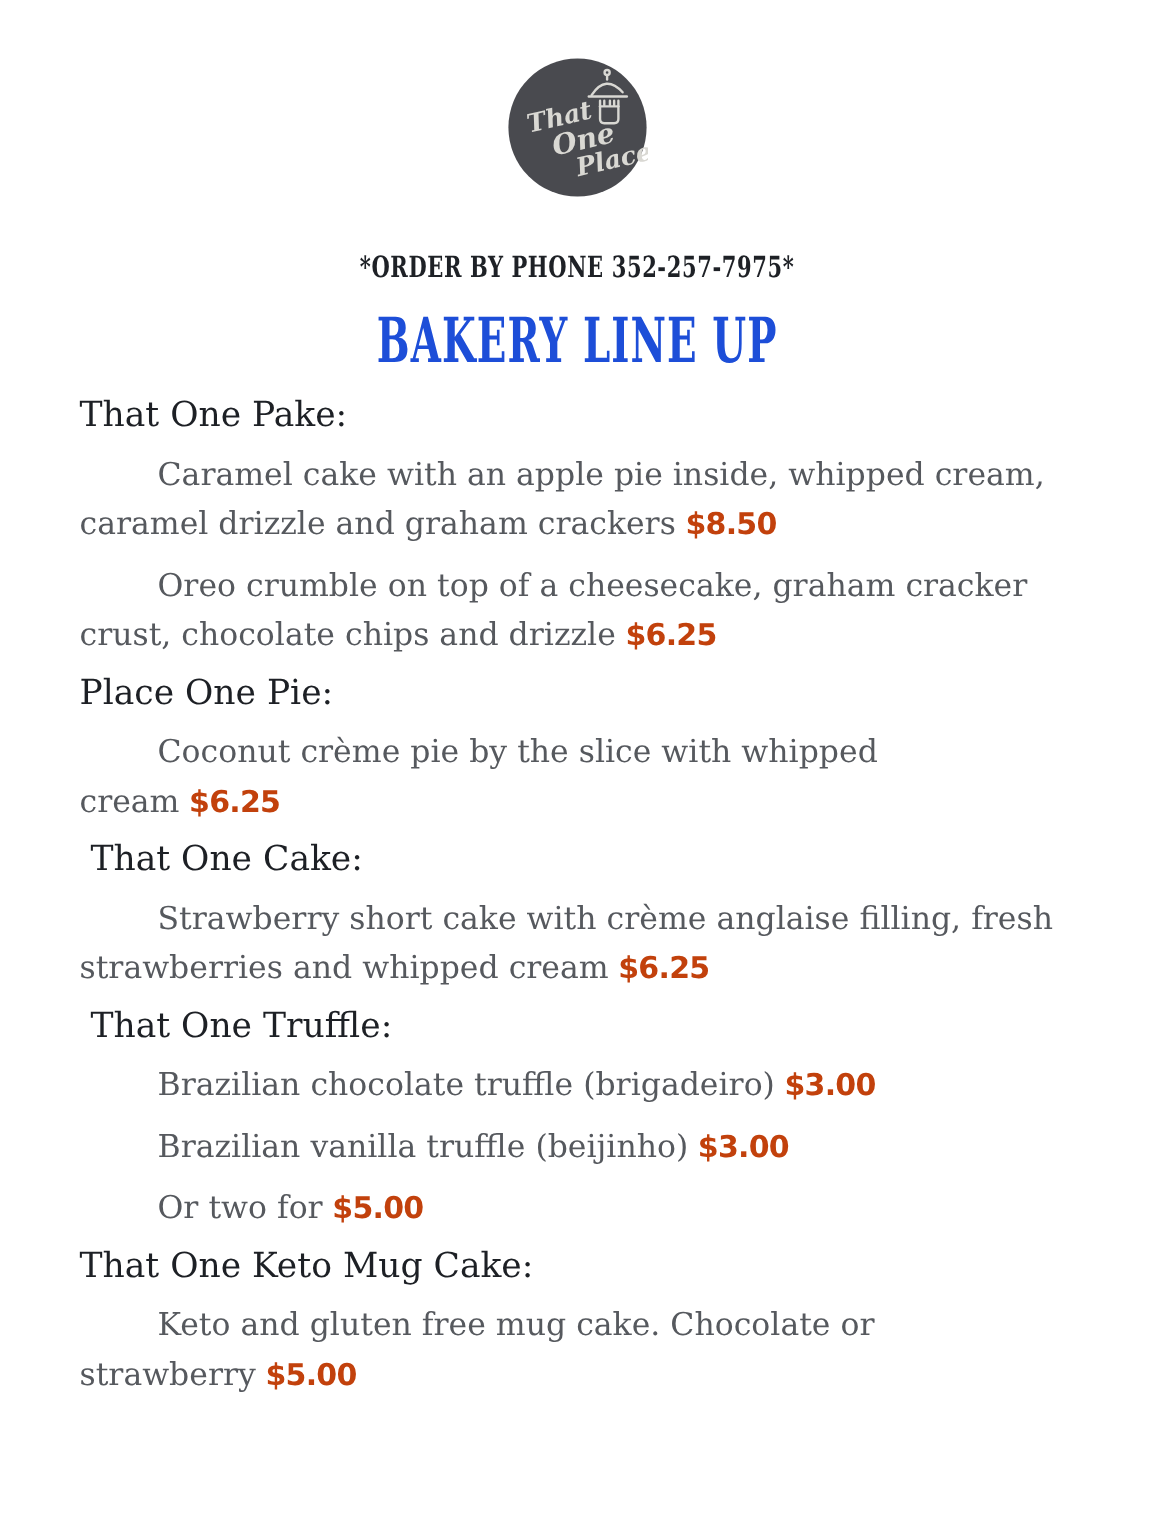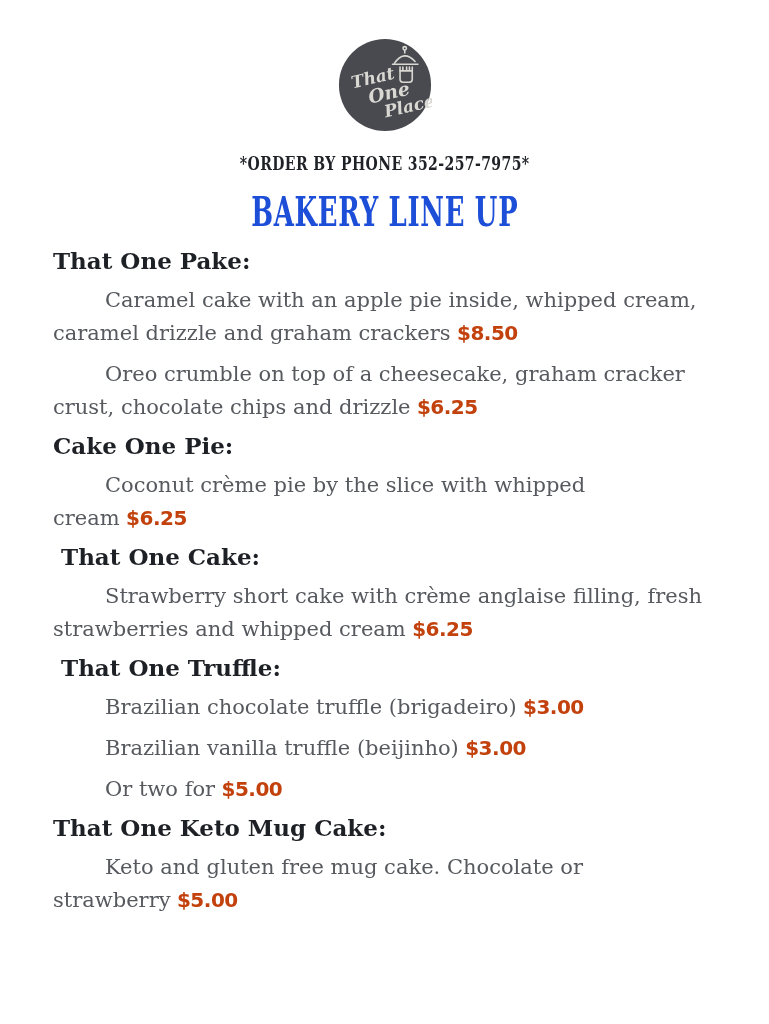--- a/index.html
+++ b/index.html
@@ -9,21 +9,21 @@
     width: 769px;
     height: 1024px;
     background: #ffffff;
     font-family: "DejaVu Serif", serif;
     overflow: hidden;
   }
   
   .header { text-align: center; padding-top: 38px; }
   .logo-wrap { display: inline-block; width: 94px; height: 94px; }
   .order-line {
-    margin-top: 16px;
+    margin-top: 32px;
     color: #1e2126;
     font-weight: bold;
     font-size: 18px;
     letter-spacing: 0.5px;
   }
   .order-line .squeeze {
     display: inline-block;
     transform: scaleX(0.78) scaleY(1.08);
     transform-origin: center;
     white-space: nowrap;
@@ -41,21 +41,21 @@
     white-space: nowrap;
     letter-spacing: 1px;
   }
   
   .menu {
     width: 672px;
     margin: 14px 48px 0 53px;
   }
   .item-heading {
     font-size: 23px;
-    font-weight: 700;
+    font-weight: 400;
     color: #1d2025;
     line-height: 28px;
     margin: 8px 0 9px 0;
     white-space: pre-wrap; 
   }
   .desc {
     font-size: 21px;
     line-height: 33px;
     color: #56595e;
     text-indent: 52px;
@@ -114,21 +114,21 @@
     <div class="menu-item">
       <div class="item-heading">That One Pake:</div>
       <p class="desc"><span>Caramel cake with an apple pie inside, whipped cream, caramel drizzle and graham crackers</span><span class="price">$8.50</span></p>
     </div>
 
     <div class="menu-item">
       <p class="desc"><span>Oreo crumble on top of a cheesecake, graham cracker crust, chocolate chips and drizzle</span><span class="price">$6.25</span></p>
     </div>
 
     <div class="menu-item">
-      <div class="item-heading">Cake One Pie:</div>
+      <div class="item-heading">Place One Pie:</div>
       <p class="desc"><span>Coconut crème pie by the slice with whipped cream</span><span class="price">$6.25</span></p>
     </div>
 
     <div class="menu-item">
       <div class="item-heading"> That One Cake:</div>
       <p class="desc"><span>Strawberry short cake with crème anglaise filling, fresh strawberries and whipped cream</span><span class="price">$6.25</span></p>
     </div>
 
     <div class="menu-item">
       <div class="item-heading"> That One Truffle:</div>

